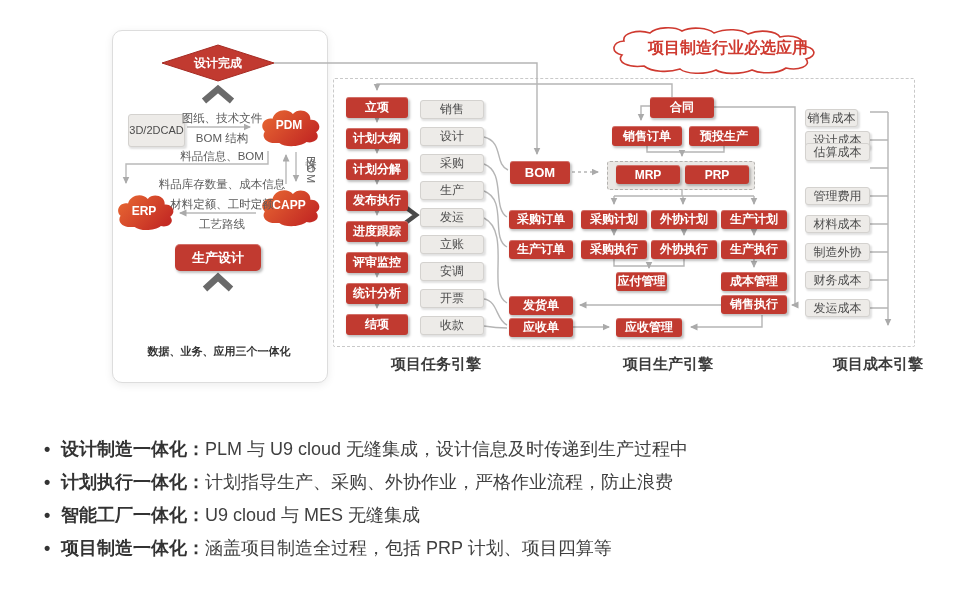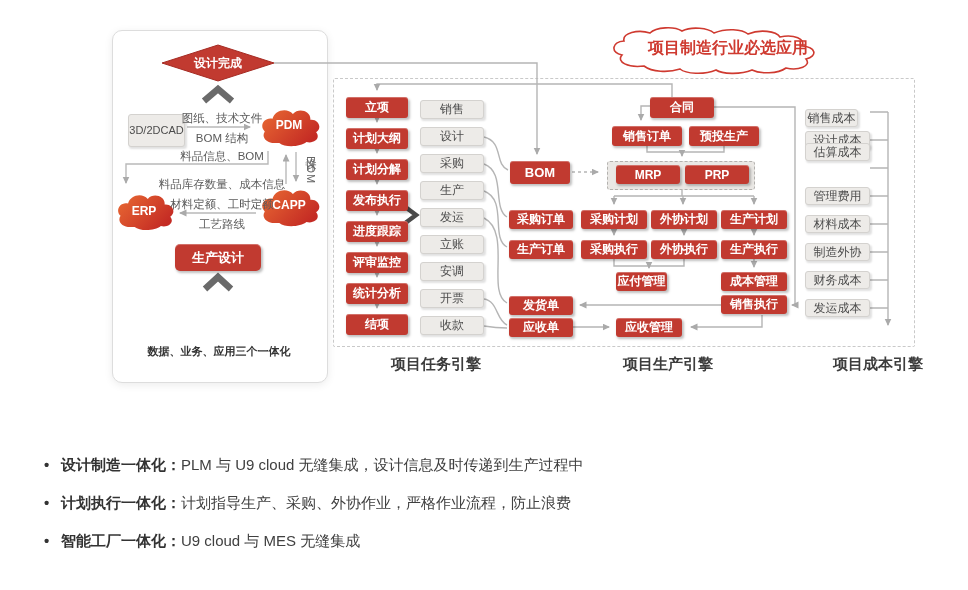--- a/index.html
+++ b/index.html
@@ -26,22 +26,22 @@
   .cloud-label{position:absolute;color:#fff;font-weight:bold;font-size:12px;text-align:center;}
   .engine-label{position:absolute;color:#3c3c3c;font-weight:bold;font-size:15px;text-align:center;}
   .vtext{position:absolute;writing-mode:vertical-rl;color:#666;font-size:11px;letter-spacing:1px;}
   .caption{position:absolute;color:#333;font-weight:bold;font-size:11px;text-align:center;}
   .diamond-label{position:absolute;display:flex;align-items:center;justify-content:center;
     color:#fff;font-weight:bold;font-size:12px;}
   .callout-label{position:absolute;display:flex;align-items:center;justify-content:center;
     color:var(--callout_red,#cf3a30);font-weight:bold;font-size:16px;font-family:Liberation Mono, monospace;}
   
   .bullets{left:44px;top:438px;width:900px;}
-  .bullet{position:relative;padding-left:17px;font-size:15px;color:#404040;
-    line-height:22px;margin-bottom:11px;white-space:nowrap;margin-top:16px;}
+  .bullet{position:relative;padding-left:17px;font-size:18px;color:#404040;
+    line-height:22px;margin-bottom:11px;white-space:nowrap;}
   .bullet::before{content:"•";position:absolute;left:0;top:0;color:#333;font-weight:bold;}
   .bullet b{color:#333;}
 </style>
 </head>
 <body>
 
 <div id="stage">
 
   <div class="abs left-panel"></div>
   <div class="abs dashed-rect"></div>
@@ -219,15 +219,18 @@
   <div class="abs bullets">
     <div class="bullet">
       <b>设计制造一体化：</b><span>PLM 与 U9 cloud 无缝集成，设计信息及时传递到生产过程中</span>
     </div>
     <div class="bullet">
       <b>计划执行一体化：</b><span>计划指导生产、采购、外协作业，严格作业流程，防止浪费</span>
     </div>
     <div class="bullet">
       <b>智能工厂一体化：</b><span>U9 cloud 与 MES 无缝集成</span>
     </div>
+    <div class="bullet">
+      <b>项目制造一体化：</b><span>涵盖项目制造全过程，包括 PRP 计划、项目四算等</span>
+    </div>
   </div>
 
 </div>
 
 </body></html>

